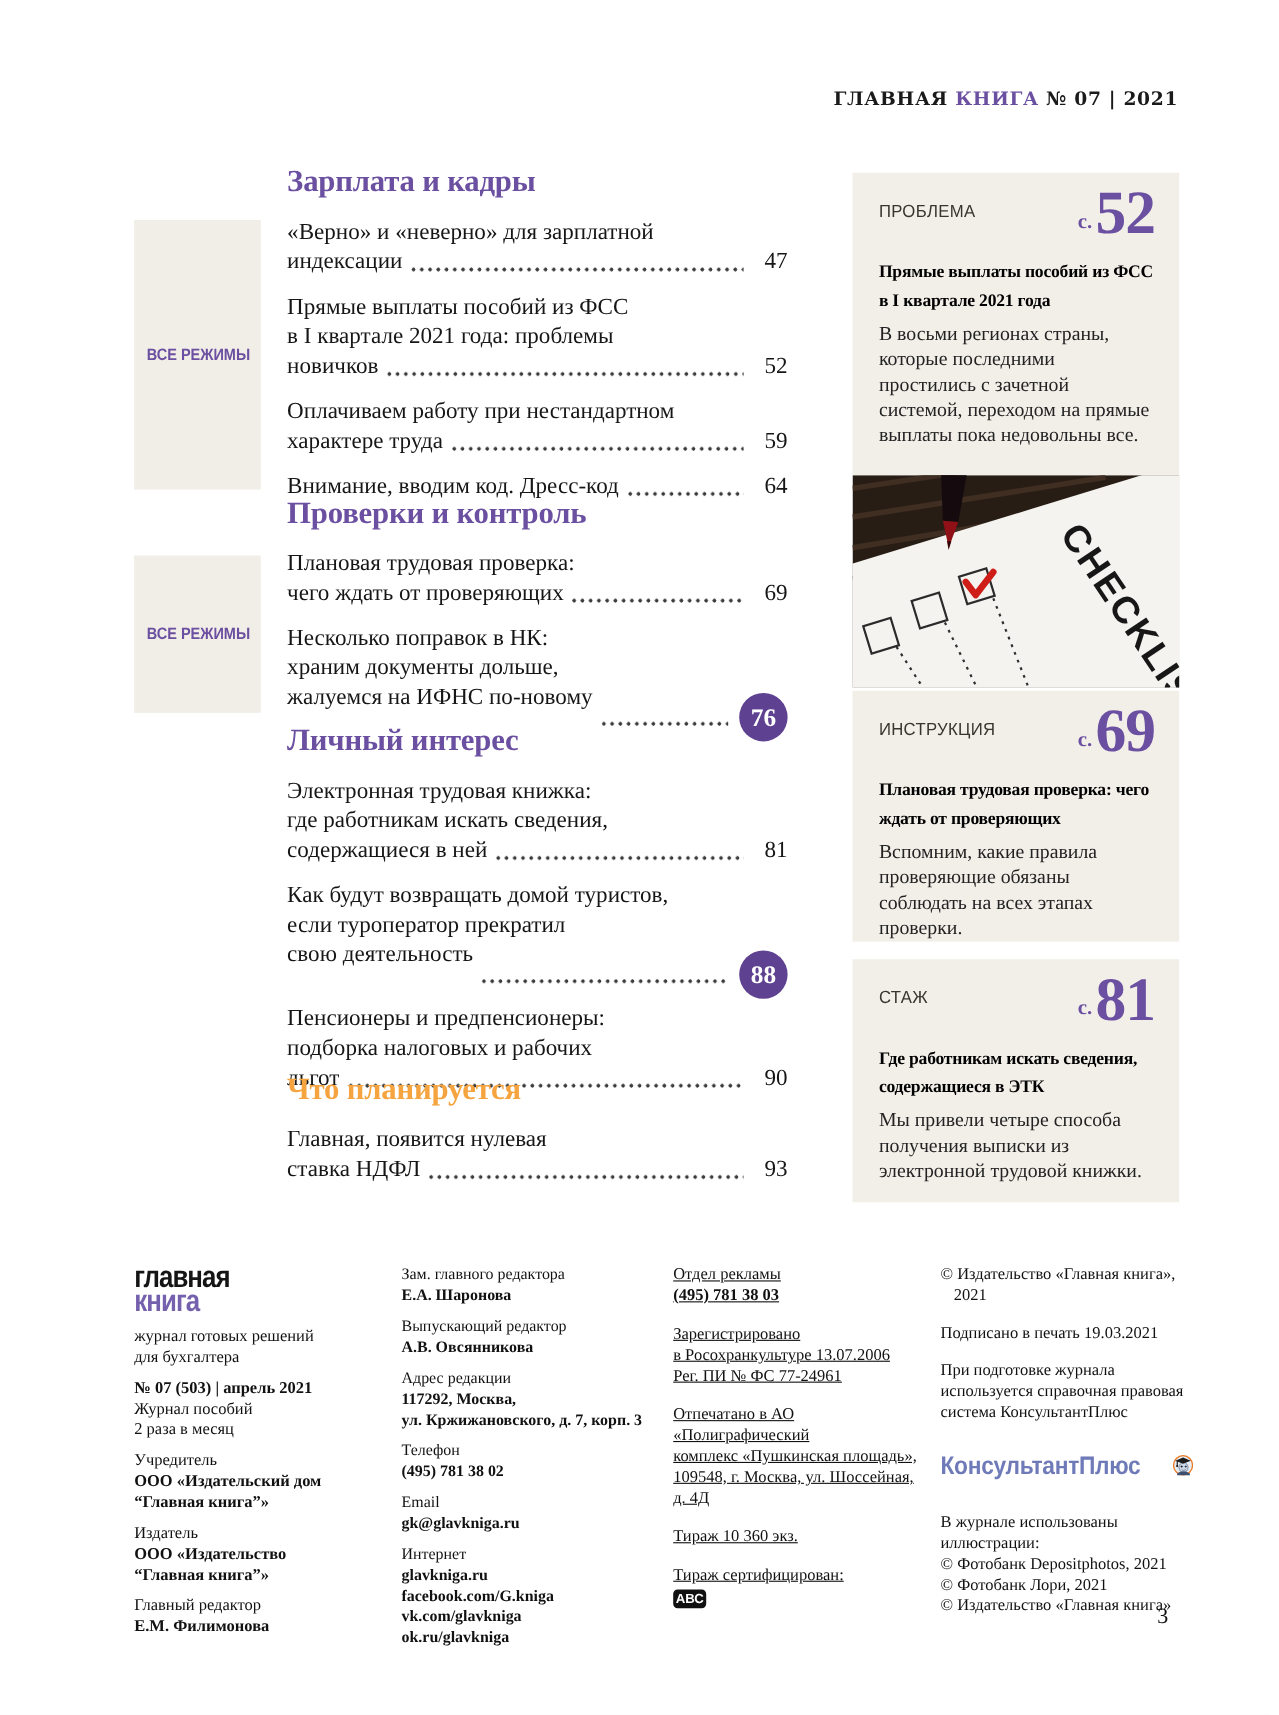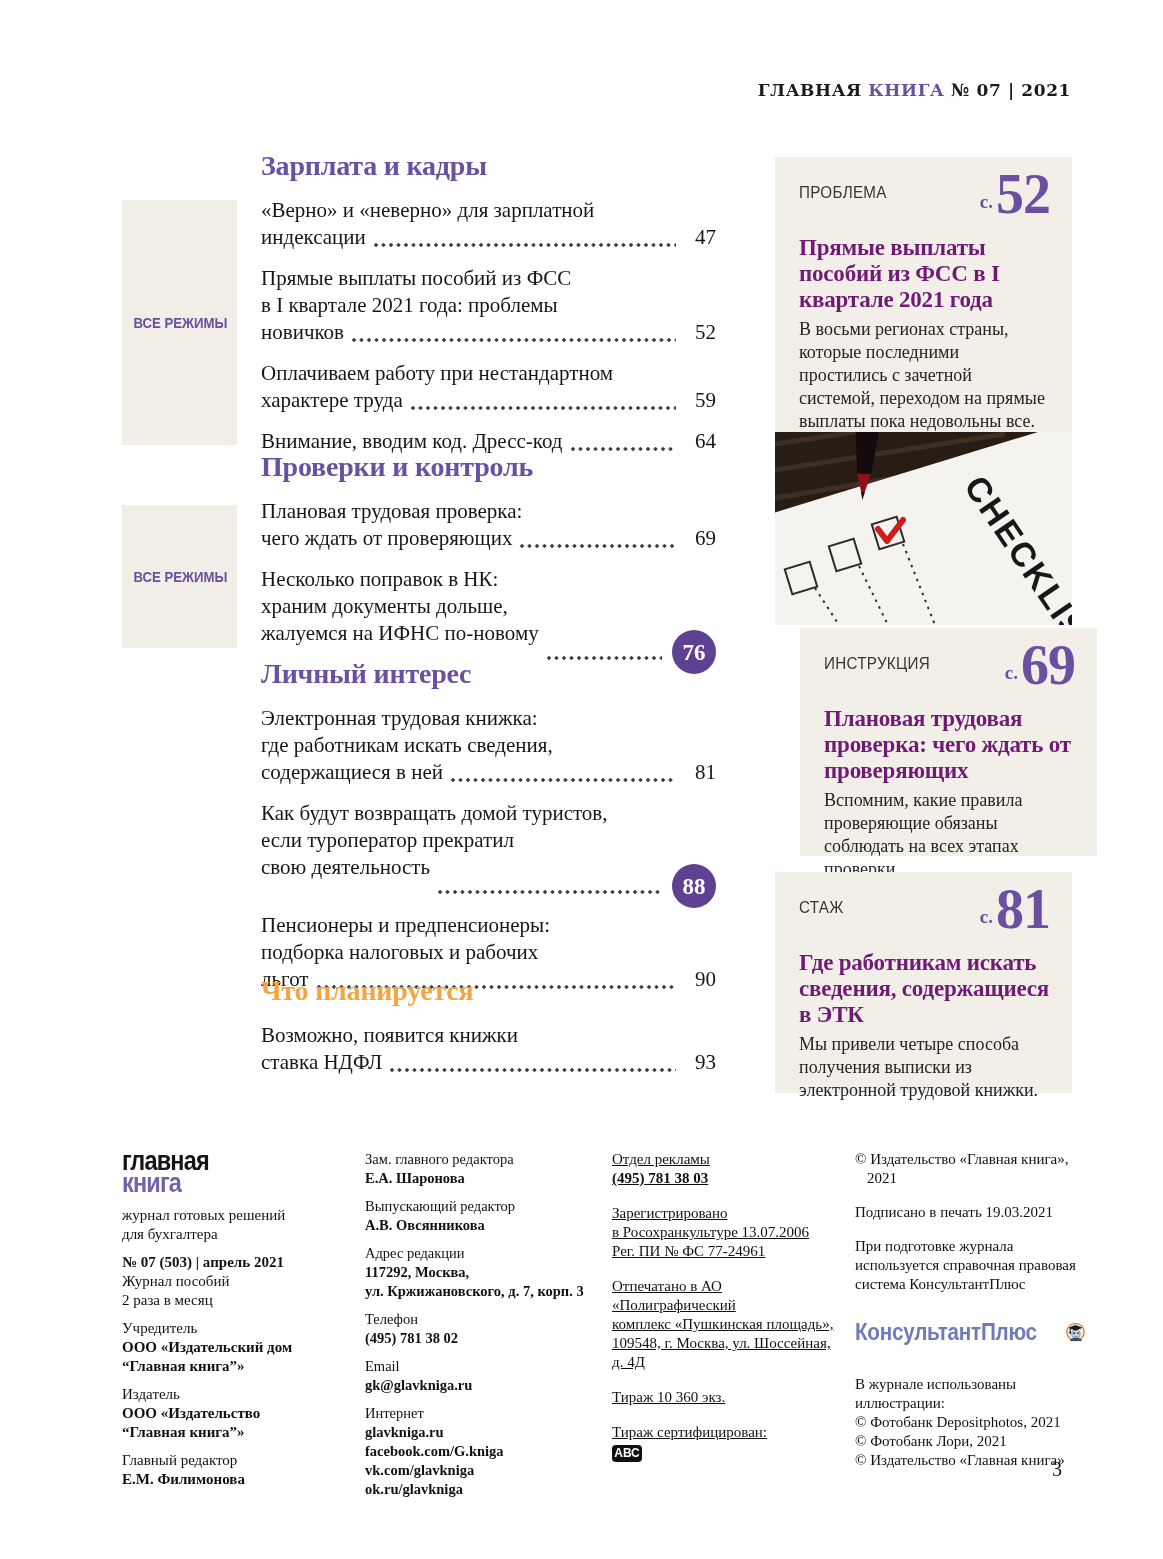--- a/index.html
+++ b/index.html
@@ -30,29 +30,29 @@
         background-size:7.5px 4px;background-repeat:repeat-x;background-position:left bottom;}
   .pg{min-width:32px;text-align:right;}
   .badge{width:44px;height:44px;border-radius:50%;background:#5e4190;color:#fff;
          display:flex;align-items:center;justify-content:center;font-weight:bold;font-size:23px;
          align-self:center;transform:translateY(10px);margin-left:2px;flex:0 0 44px;}
 
   
   .card{position:absolute;left:775px;width:297px;background:#f2efe9;
         padding:14px 22px 0 24px;box-sizing:border-box;}
   #card1{top:157px;height:275px;}
-  #card2{top:628px;height:228px;margin-left:25px;}
+  #card2{top:628px;height:228px;}
   #card3{top:872px;height:221px;}
   .card-head{display:flex;justify-content:space-between;align-items:flex-start;height:58px;text-align:right;}
   .kicker{font-family:"Liberation Sans",sans-serif;font-size:16px;color:#39342d;margin-top:13px;
           letter-spacing:.3px;transform:scaleX(.95);transform-origin:left top;white-space:nowrap;}
   .pageref{display:flex;align-items:flex-end;color:#6b4fa0;font-weight:bold;}
   .pageref .pfx{font-size:19px;margin:0 3px 6px 0;}
   .pageref .num{font-size:56px;line-height:.85;letter-spacing:-1px;}
-  .card-title{font-size:23px;font-weight:bold;line-height:26px;margin:6px 0 5px 0;color:#701a75;letter-spacing:-.2px;}
+  .card-title{font-size:16px;font-weight:bold;line-height:26px;margin:6px 0 5px 0;color:#000000;letter-spacing:-.2px;}
   .card-body{font-size:18px;line-height:23px;color:#232323;}
 
   .photo{position:absolute;left:775px;top:432px;width:297px;height:193px;}
 
   
   .fcol{position:absolute;top:1150px;font-size:15px;line-height:19px;color:#111;}
   #fc1{left:122px;width:230px;}
   #fc2{left:365px;width:250px;font-size:14.5px;}
   #fc3{left:612px;width:230px;text-decoration:underline;}
   #fc4{left:855px;width:230px;}
@@ -172,21 +172,21 @@
           <span>льгот</span>
           <span class="lead"></span>
           <span class="pg">90</span>
         </div>
     </div>
   </div>
 
   <div class="toc-sec" id="sec4">
     <div class="sec-title orange">Что планируется</div>
     <div class="toc-item">
-      <div class="toc-line">Возможно, появится книжки</div>
+      <div class="toc-line">Главная, появится нулевая</div>
       <div class="toc-line last">
           <span>ставка НДФЛ</span>
           <span class="lead"></span>
           <span class="pg">93</span>
         </div>
     </div>
   </div>
 
   <div class="card" id="card1">
     <div class="card-head">

